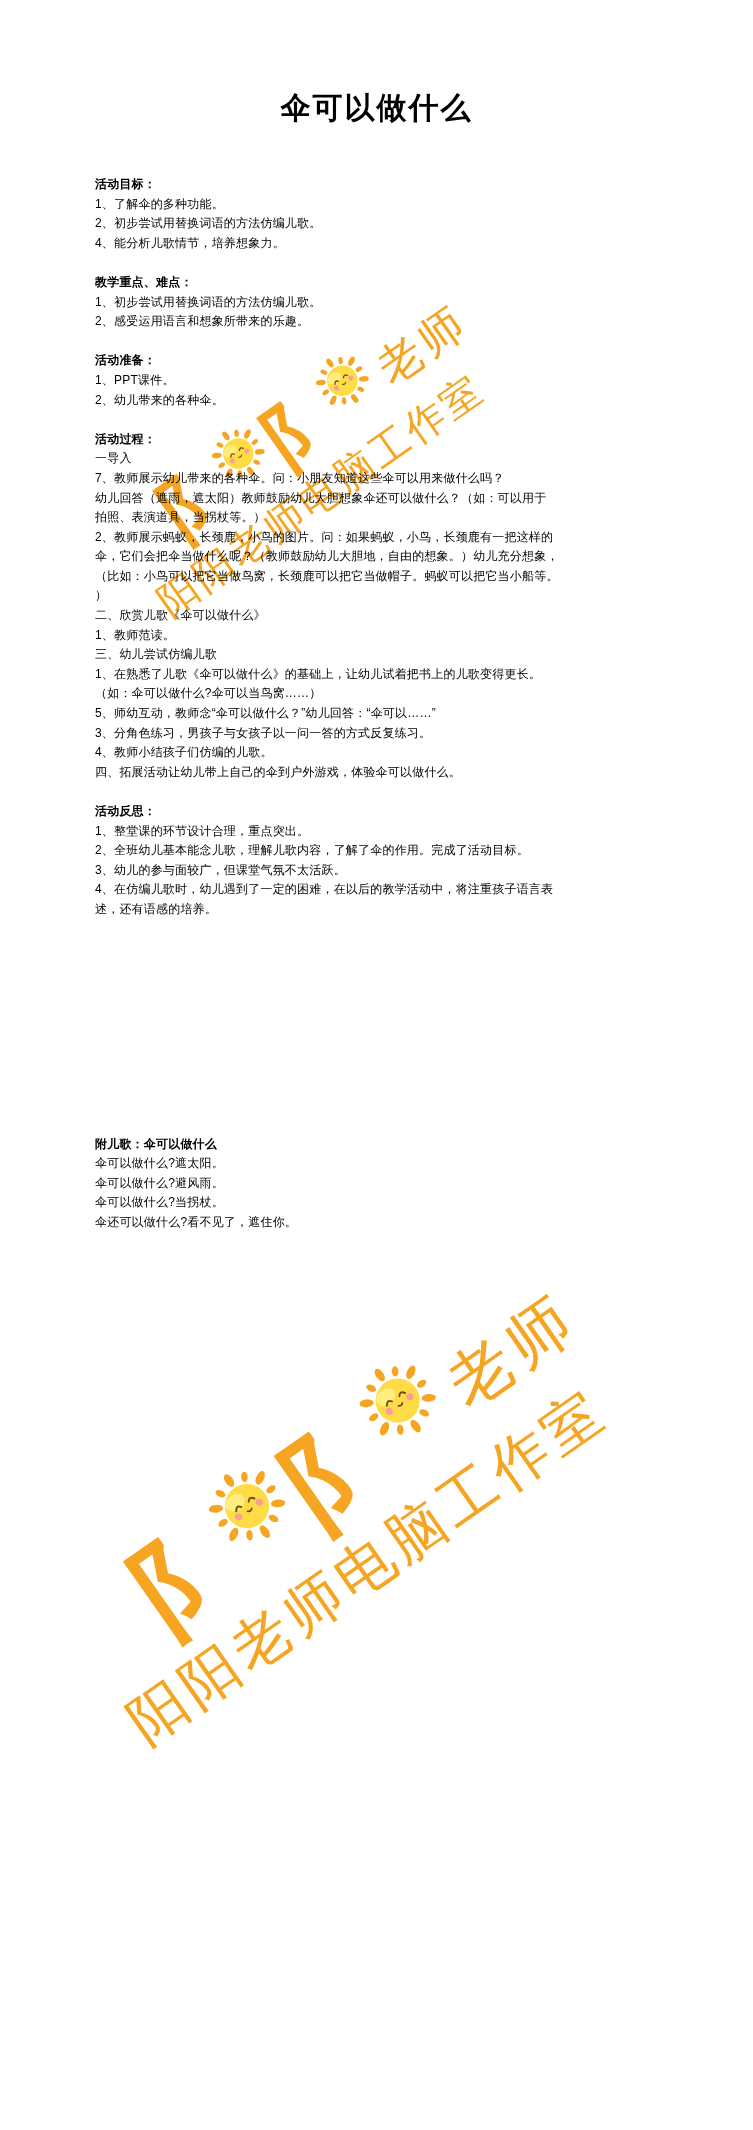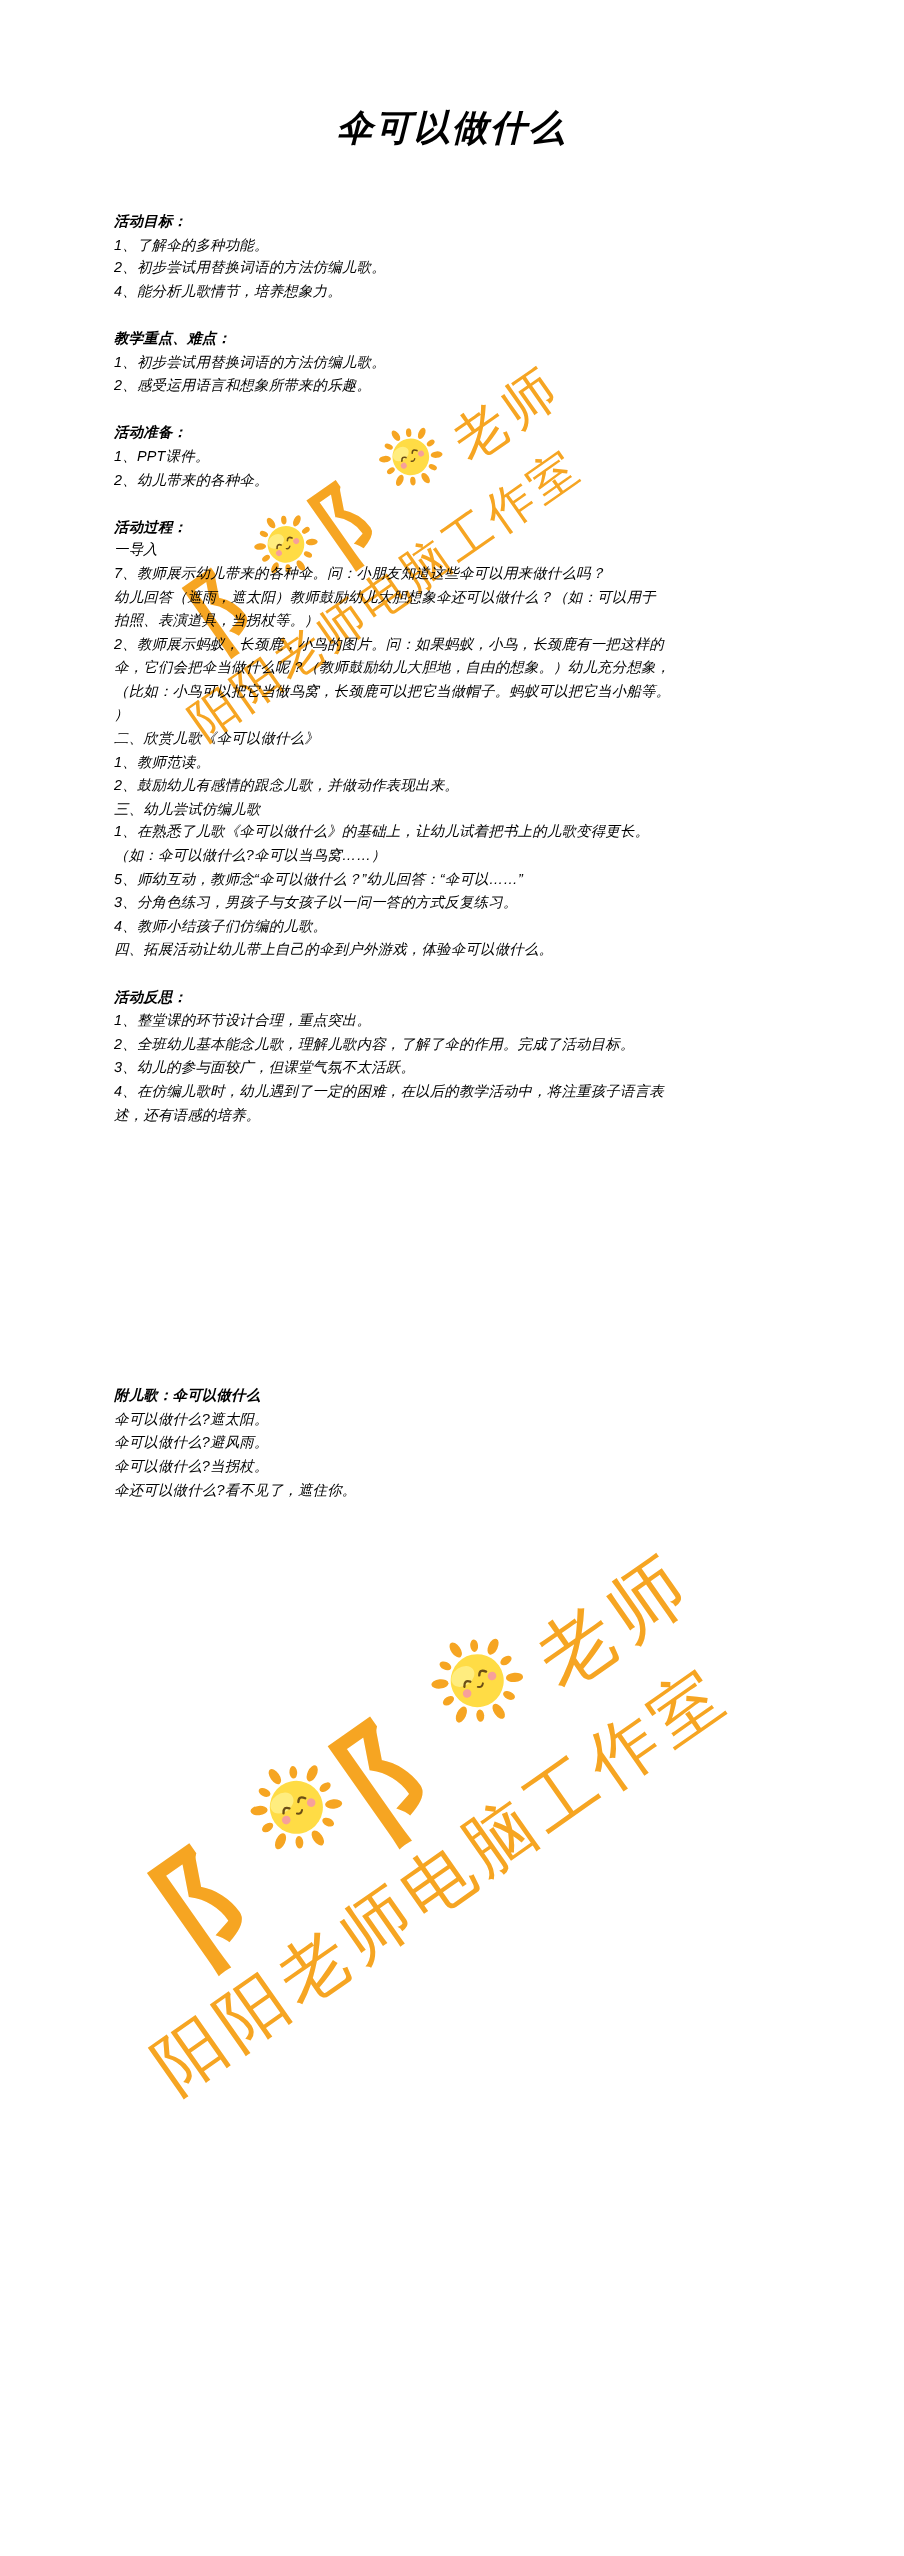--- a/index.html
+++ b/index.html
@@ -5,21 +5,21 @@
   html,body{margin:0;padding:0;background:#ffffff;}
   .page{
     position:relative;
     width:753px;
     height:2130px;
     background:#ffffff;
     overflow:hidden;
     font-family:"Liberation Sans",sans-serif;
   }
   
-  .doc{position:relative;z-index:2;font-style:italic;}
+  .doc{position:relative;z-index:2;}
   .doc-title{
     margin:0;
     padding-top:92px;
     text-align:center;
     font-family:"Liberation Serif",serif;
     font-size:30px;
     line-height:32px;
     font-weight:700;
     letter-spacing:2px;
     color:#000;
@@ -204,21 +204,20 @@
         <div class="line">一导入</div>
         <div class="line">7、教师展示幼儿带来的各种伞。问：小朋友知道这些伞可以用来做什么吗？</div>
         <div class="line">幼儿回答（遮雨，遮太阳）教师鼓励幼儿大胆想象伞还可以做什么？（如：可以用于</div>
         <div class="line">拍照、表演道具，当拐杖等。）</div>
         <div class="line">2、教师展示蚂蚁，长颈鹿，小鸟的图片。问：如果蚂蚁，小鸟，长颈鹿有一把这样的</div>
         <div class="line">伞，它们会把伞当做什么呢？（教师鼓励幼儿大胆地，自由的想象。）幼儿充分想象，</div>
         <div class="line">（比如：小鸟可以把它当做鸟窝，长颈鹿可以把它当做帽子。蚂蚁可以把它当小船等。</div>
         <div class="line">）</div>
         <div class="line">二、欣赏儿歌《伞可以做什么》</div>
         <div class="line">1、教师范读。</div>
-        <div class="line">2、鼓励幼儿有感情的跟念儿歌，并做动作表现出来。</div>
         <div class="line">三、幼儿尝试仿编儿歌</div>
         <div class="line">1、在熟悉了儿歌《伞可以做什么》的基础上，让幼儿试着把书上的儿歌变得更长。</div>
         <div class="line">（如：伞可以做什么?伞可以当鸟窝……）</div>
         <div class="line">5、师幼互动，教师念“伞可以做什么？”幼儿回答：“伞可以……”</div>
         <div class="line">3、分角色练习，男孩子与女孩子以一问一答的方式反复练习。</div>
         <div class="line">4、教师小结孩子们仿编的儿歌。</div>
         <div class="line">四、拓展活动让幼儿带上自己的伞到户外游戏，体验伞可以做什么。</div>
         <div class="line">&nbsp;</div>
         <div class="line bold">活动反思：</div>
         <div class="line">1、整堂课的环节设计合理，重点突出。</div>

